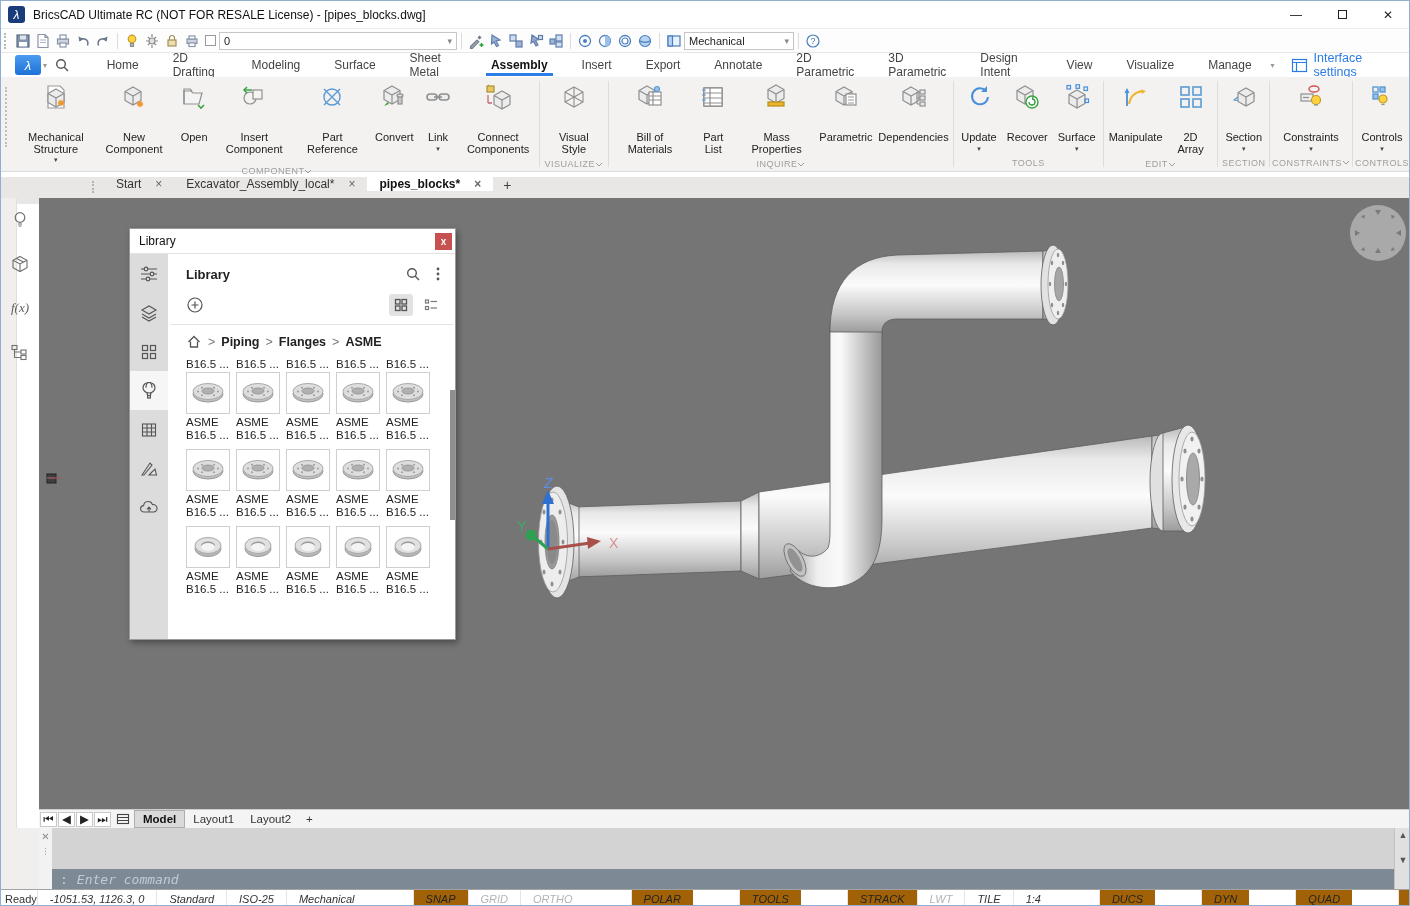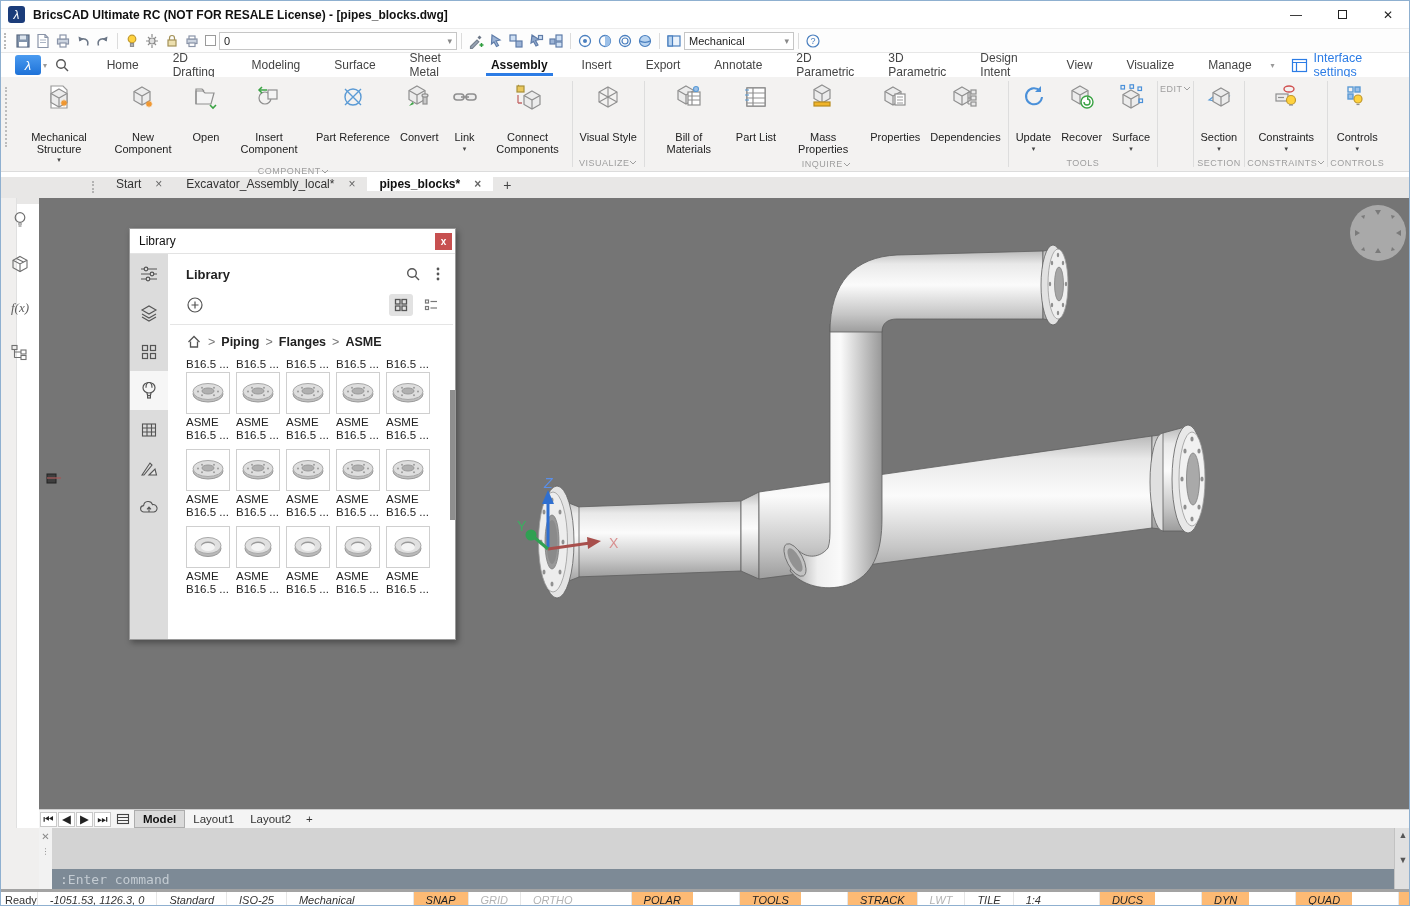--- a/index.html
+++ b/index.html
@@ -5,21 +5,21 @@
   * { margin:0; padding:0; box-sizing:border-box; }
   html,body { background:#4a4a4a; }
   .app { position:relative; width:1410px; height:906px; background:#fff;
          font-family:"Liberation Sans", sans-serif; overflow:hidden; color:#222;
          border:1px solid #8fb0d0; }
   
   .titlebar { position:absolute; top:0; left:0; width:1410px; height:28px;
               background:#fff; display:flex; align-items:center; border-bottom:1px solid #ececec;}
   .app-logo { width:17px; height:17px; margin:0 8px 0 7px; background:#1b3c7a; border-radius:3px;
               color:#fff; font-size:12px; font-style:italic; display:flex; align-items:center; justify-content:center;}
-  .title-text { font-size:12px; color:#111;font-weight:bold; }
+  .title-text { font-size:12px; color:#111; }
   .win-btns { margin-left:auto; display:flex; height:100%; }
   .win-btn { width:46px; height:100%; display:flex; align-items:center; justify-content:center; font-size:12px; color:#222;}
   .maxi-box { width:9px; height:9px; border:1px solid #222; display:inline-block; }
   
   .qat { position:absolute; top:28px; left:0; width:1410px; height:24px; background:#fdfdfd;
          border-bottom:1px solid #e7e7e7; display:flex; align-items:center; font-size:11px; }
   .qat .grip { width:6px; height:16px; margin:0 3px; border-left:2px dotted #b9b9b9; }
   .qat-icon { width:20px; height:18px; display:flex; align-items:center; justify-content:center; }
   .qat-sep { width:1px; height:16px; background:#dcdcdc; margin:0 4px; }
   .swatch { width:11px; height:11px; border:1px solid #9a9a9a; background:#fff; margin:0 3px; }
@@ -105,31 +105,31 @@
   .mtab { padding:0 8px; height:100%; display:flex; align-items:center; color:#333; }
   .mtab.active { background:#dadada; border:1px solid #adadad; font-weight:bold; color:#111; }
   .mplus { padding:0 7px; color:#333; }
   
   .cmdwrap { position:absolute; top:827px; left:38px; width:1372px; height:61px; background:#d3d3d3; display:flex; }
   .cmd-left { width:13px; background:#f2f2f2; display:flex; flex-direction:column; align-items:center; padding-top:3px; gap:8px; color:#8a8a8a;}
   .cmd-main { flex:1; display:flex; flex-direction:column; }
   .cmd-hist { flex:1; background:#d3d3d3; }
   .cmd-input { height:20px; background:#7d8a96; display:flex; align-items:center; padding-left:8px;
                font-family:"DejaVu Sans Mono", monospace; font-size:13px; color:#ccd3d9; }
-  .cmd-input .ph { color:#c3cbd2; }
+  .cmd-input .ph { font-style:italic; margin-left:9px; color:#c3cbd2; }
   .cmd-scroll { width:17px; background:#e0e0e0; border-left:1px solid #c2c2c2; display:flex; flex-direction:column;
                 justify-content:space-between; align-items:center; padding:2px 0 24px; color:#555; font-size:9px;}
   .cmd-rail-fill { position:absolute; top:827px; left:0; width:38px; height:61px; background:#f0efee; }
   
   .statusbar { position:absolute; top:888px; left:0; width:1410px; height:18px; background:#fff;
-               border-top:3px solid #a3a3a3; display:flex; align-items:center; font-size:11px; color:#333; }
+               border-top:1px solid #a3a3a3; display:flex; align-items:center; font-size:11px; color:#333; }
   .st-ready { padding-left:4px; }
   .st-fields { margin-left:auto; display:flex; align-items:stretch; height:100%; }
   .st-field { display:flex; align-items:center; padding:0 12px; border-left:1px solid #e6e6e6; white-space:nowrap;font-style:italic;}
-  .st-field.on { background:#fdba74; color:#222;margin-left:46px; }
+  .st-field.on { background:#a16207; color:#222;margin-left:46px; }
   .st-field.off { color:#b3b3b3; }
   .st-caret { font-size:8px; margin-left:4px; color:#444; }
   .st-grip { width:14px; height:100%; display:flex; align-items:flex-end; justify-content:flex-end; padding:2px; }
   svg { display:block; }
 </style>
 </head>
 <body>
 
 <div class="app">
 
@@ -522,21 +522,21 @@
               <span class="ricon">
                 <svg width="26" height="26" viewBox="0 0 26 26" fill="none" stroke="#6f6f6f" stroke-width="1.2">
                   <g transform="translate(2,3)">
                     <path d="M9 0l8 4.5v9L9 18 1 13.5v-9z" fill="#ececec" stroke="#8f8f8f"></path>
                     <path d="M1 4.5l8 4.5 8-4.5M9 9v9" fill="none" stroke="#8f8f8f"></path>
                   </g>
                   <rect x="13" y="10" width="10" height="11" fill="#fff" stroke="#8f8f8f"></rect>
                   <path d="M15 13h6M15 16h6M15 19h6" stroke="#9a9a9a"></path>
                 </svg>
               </span>
-              <div class="lbl">Properties</div>
+              <div class="lbl">Parametric</div>
             </div>
             <div class="rbtn">
               <span class="ricon">
                 <svg width="26" height="26" viewBox="0 0 26 26" fill="none" stroke="#6f6f6f" stroke-width="1.2">
                   <g transform="translate(1,3)">
                     <path d="M9 0l8 4.5v9L9 18 1 13.5v-9z" fill="#ececec" stroke="#8f8f8f"></path>
                     <path d="M1 4.5l8 4.5 8-4.5M9 9v9" fill="none" stroke="#8f8f8f"></path>
                   </g>
                   <g stroke="#8f8f8f">
                     <rect x="19" y="6" width="5" height="4" fill="#e8e8e8"></rect>
@@ -603,20 +603,46 @@
               <div class="lbl">Surface</div>
               <div class="drop">▾</div>
             </div>
           </div>
           <div class="rg-label">
             <span>TOOLS</span>
           </div>
         </div>
         <span class="rg-sep"></span>
         <div class="rgroup">
+          <div class="rg-buttons">
+            <div class="rbtn">
+              <span class="ricon">
+                <svg width="26" height="26" viewBox="0 0 26 26" fill="none" stroke="#6f6f6f" stroke-width="1.2">
+                  <path d="M4 22V8" stroke="#4a90d9" stroke-width="1.8"></path>
+                  <path d="M4 4l-2.5 5h5z" fill="#4a90d9" stroke="none"></path>
+                  <path d="M6 20c1-7 6-12 14-13" fill="none" stroke="#f0b429" stroke-width="1.8"></path>
+                  <path d="M23 7l-5-1.5 1 4.5z" fill="#f0b429" stroke="none"></path>
+                </svg>
+              </span>
+              <div class="lbl">Manipulate</div>
+            </div>
+            <div class="rbtn">
+              <span class="ricon">
+                <svg width="26" height="26" viewBox="0 0 26 26" fill="none" stroke="#6f6f6f" stroke-width="1.2">
+                  <g fill="none" stroke="#5b9bd5" stroke-width="1.6">
+                    <rect x="3" y="3" width="8" height="8"></rect>
+                    <rect x="15" y="3" width="8" height="8"></rect>
+                    <rect x="3" y="15" width="8" height="8"></rect>
+                    <rect x="15" y="15" width="8" height="8"></rect>
+                  </g>
+                </svg>
+              </span>
+              <div class="lbl">2D Array</div>
+            </div>
+          </div>
           <div class="rg-label">
             <span>EDIT</span>
             <span>
               <svg width="8" height="5" viewBox="0 0 8 5">
                 <path d="M1 1l3 3 3-3" fill="none" stroke="#9e9e9e"></path>
               </svg>
             </span>
           </div>
         </div>
         <span class="rg-sep"></span>

